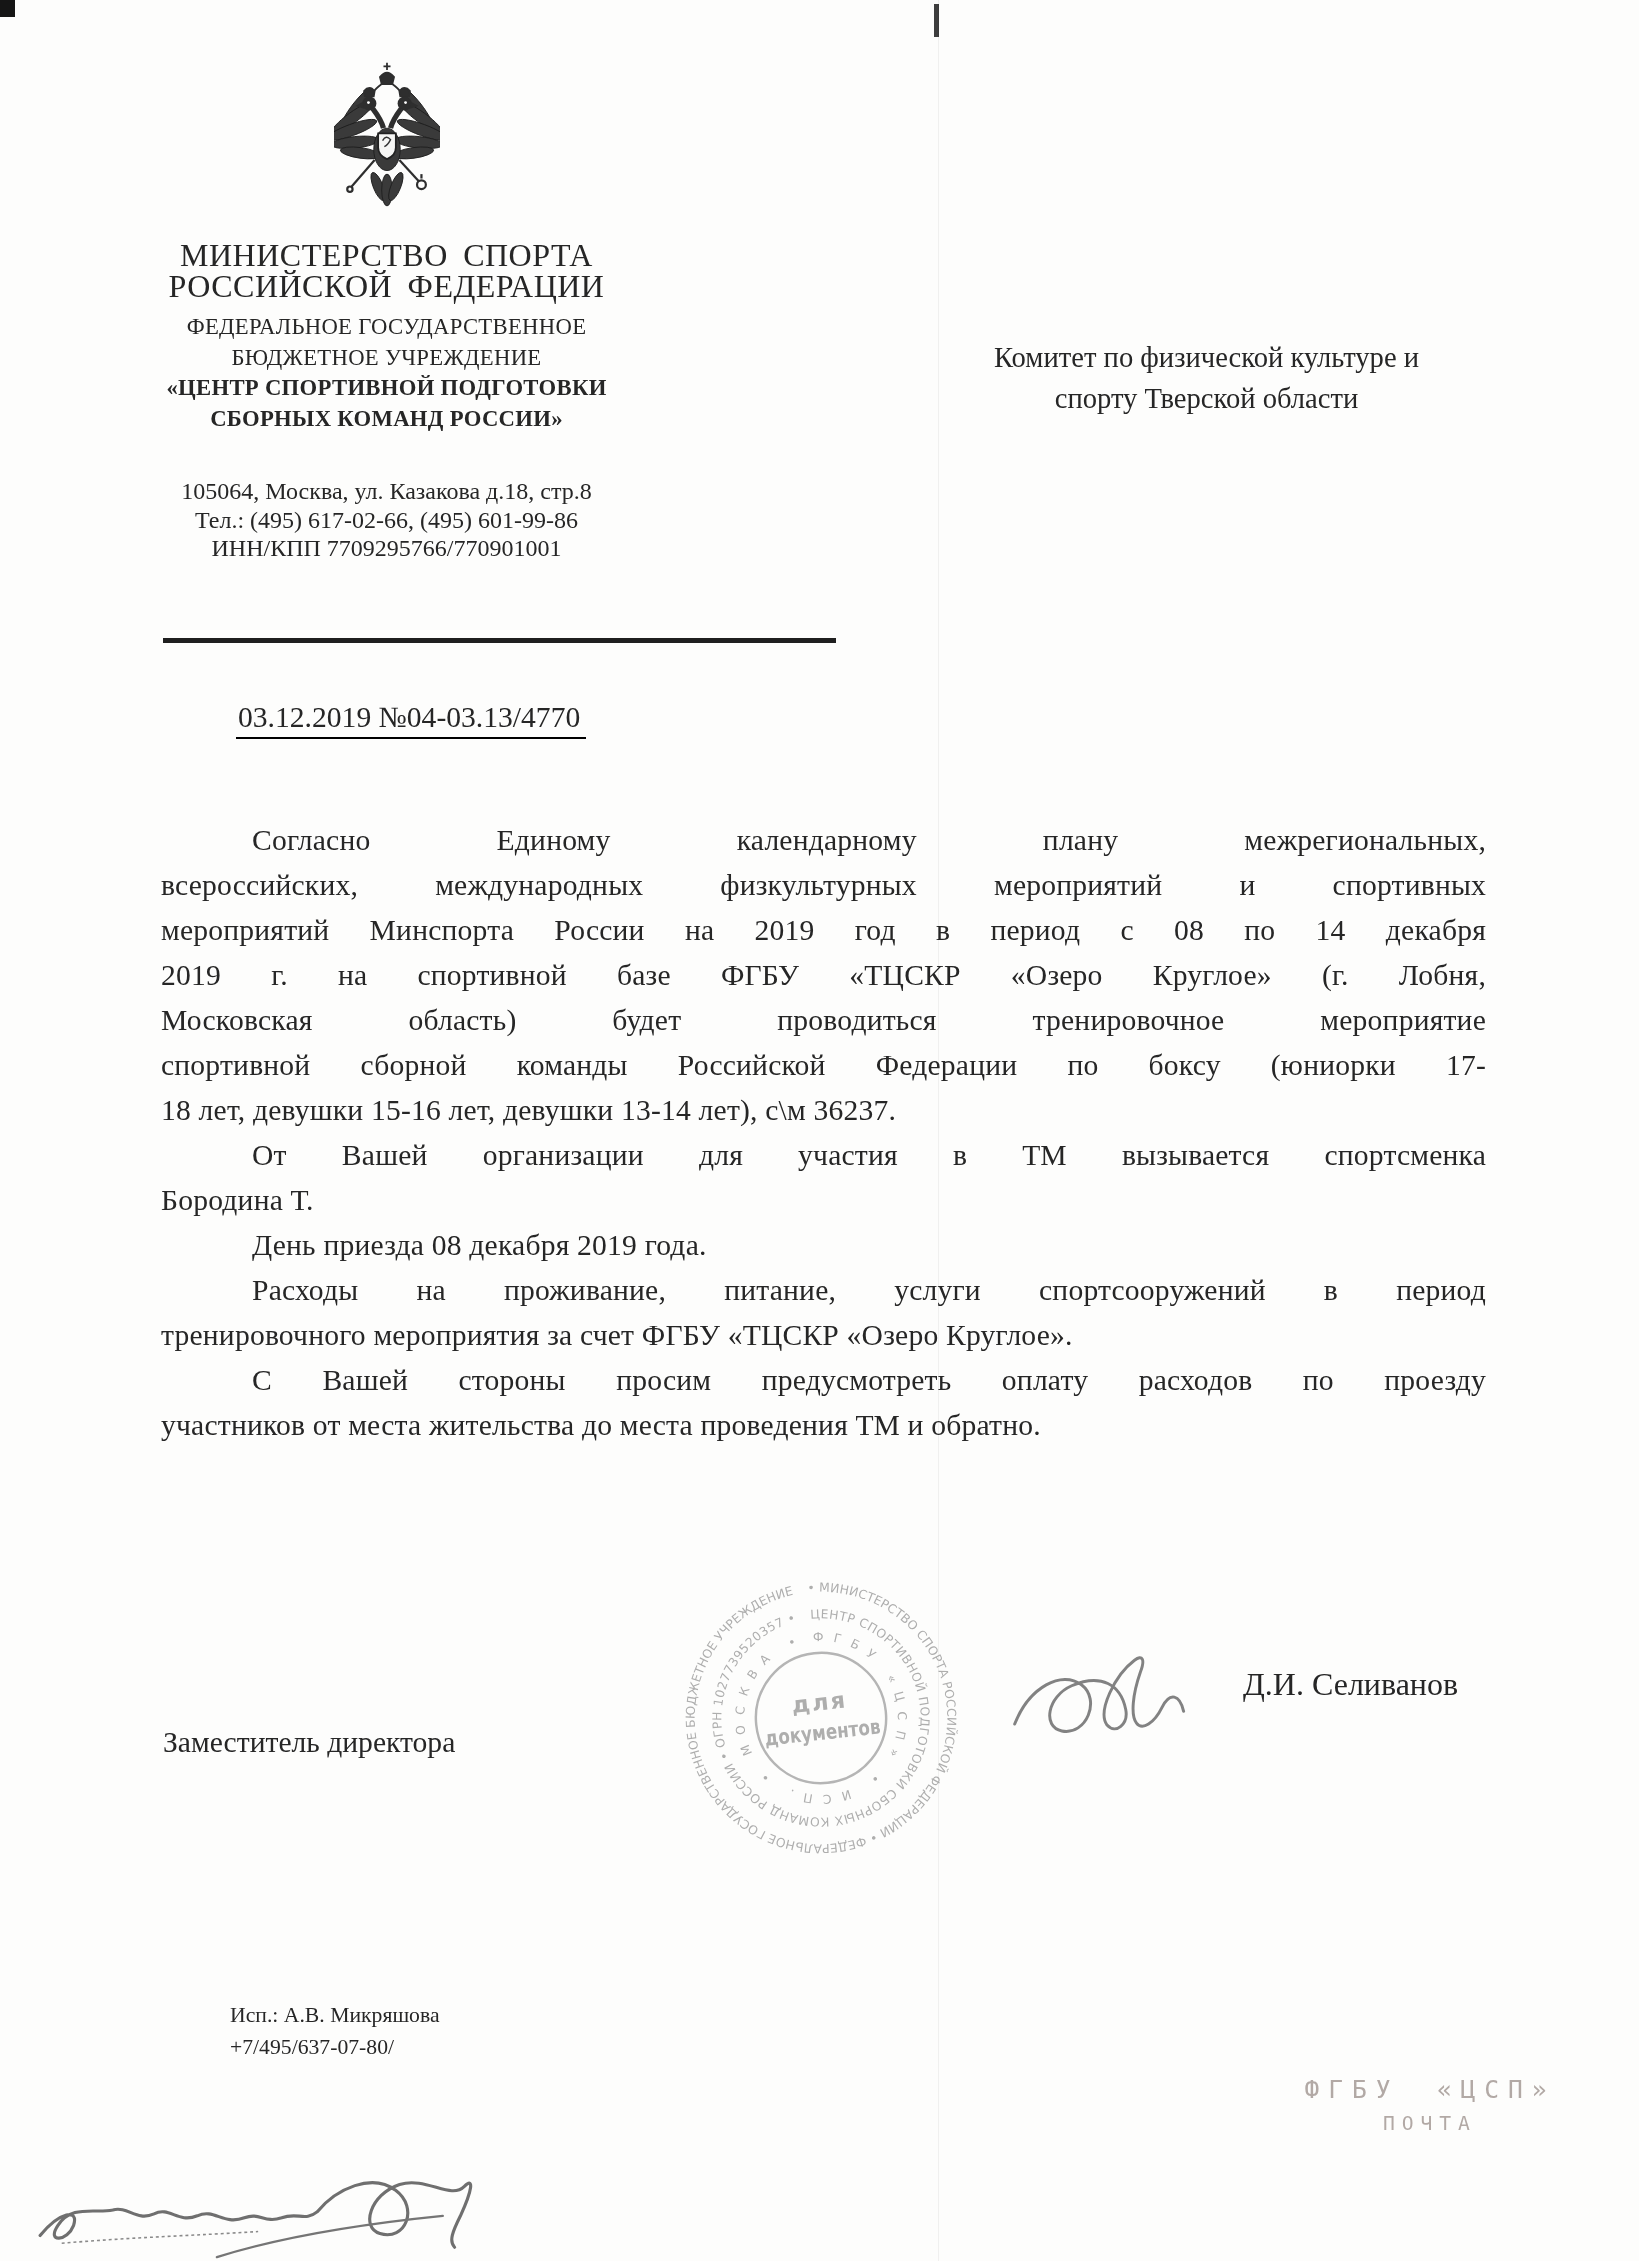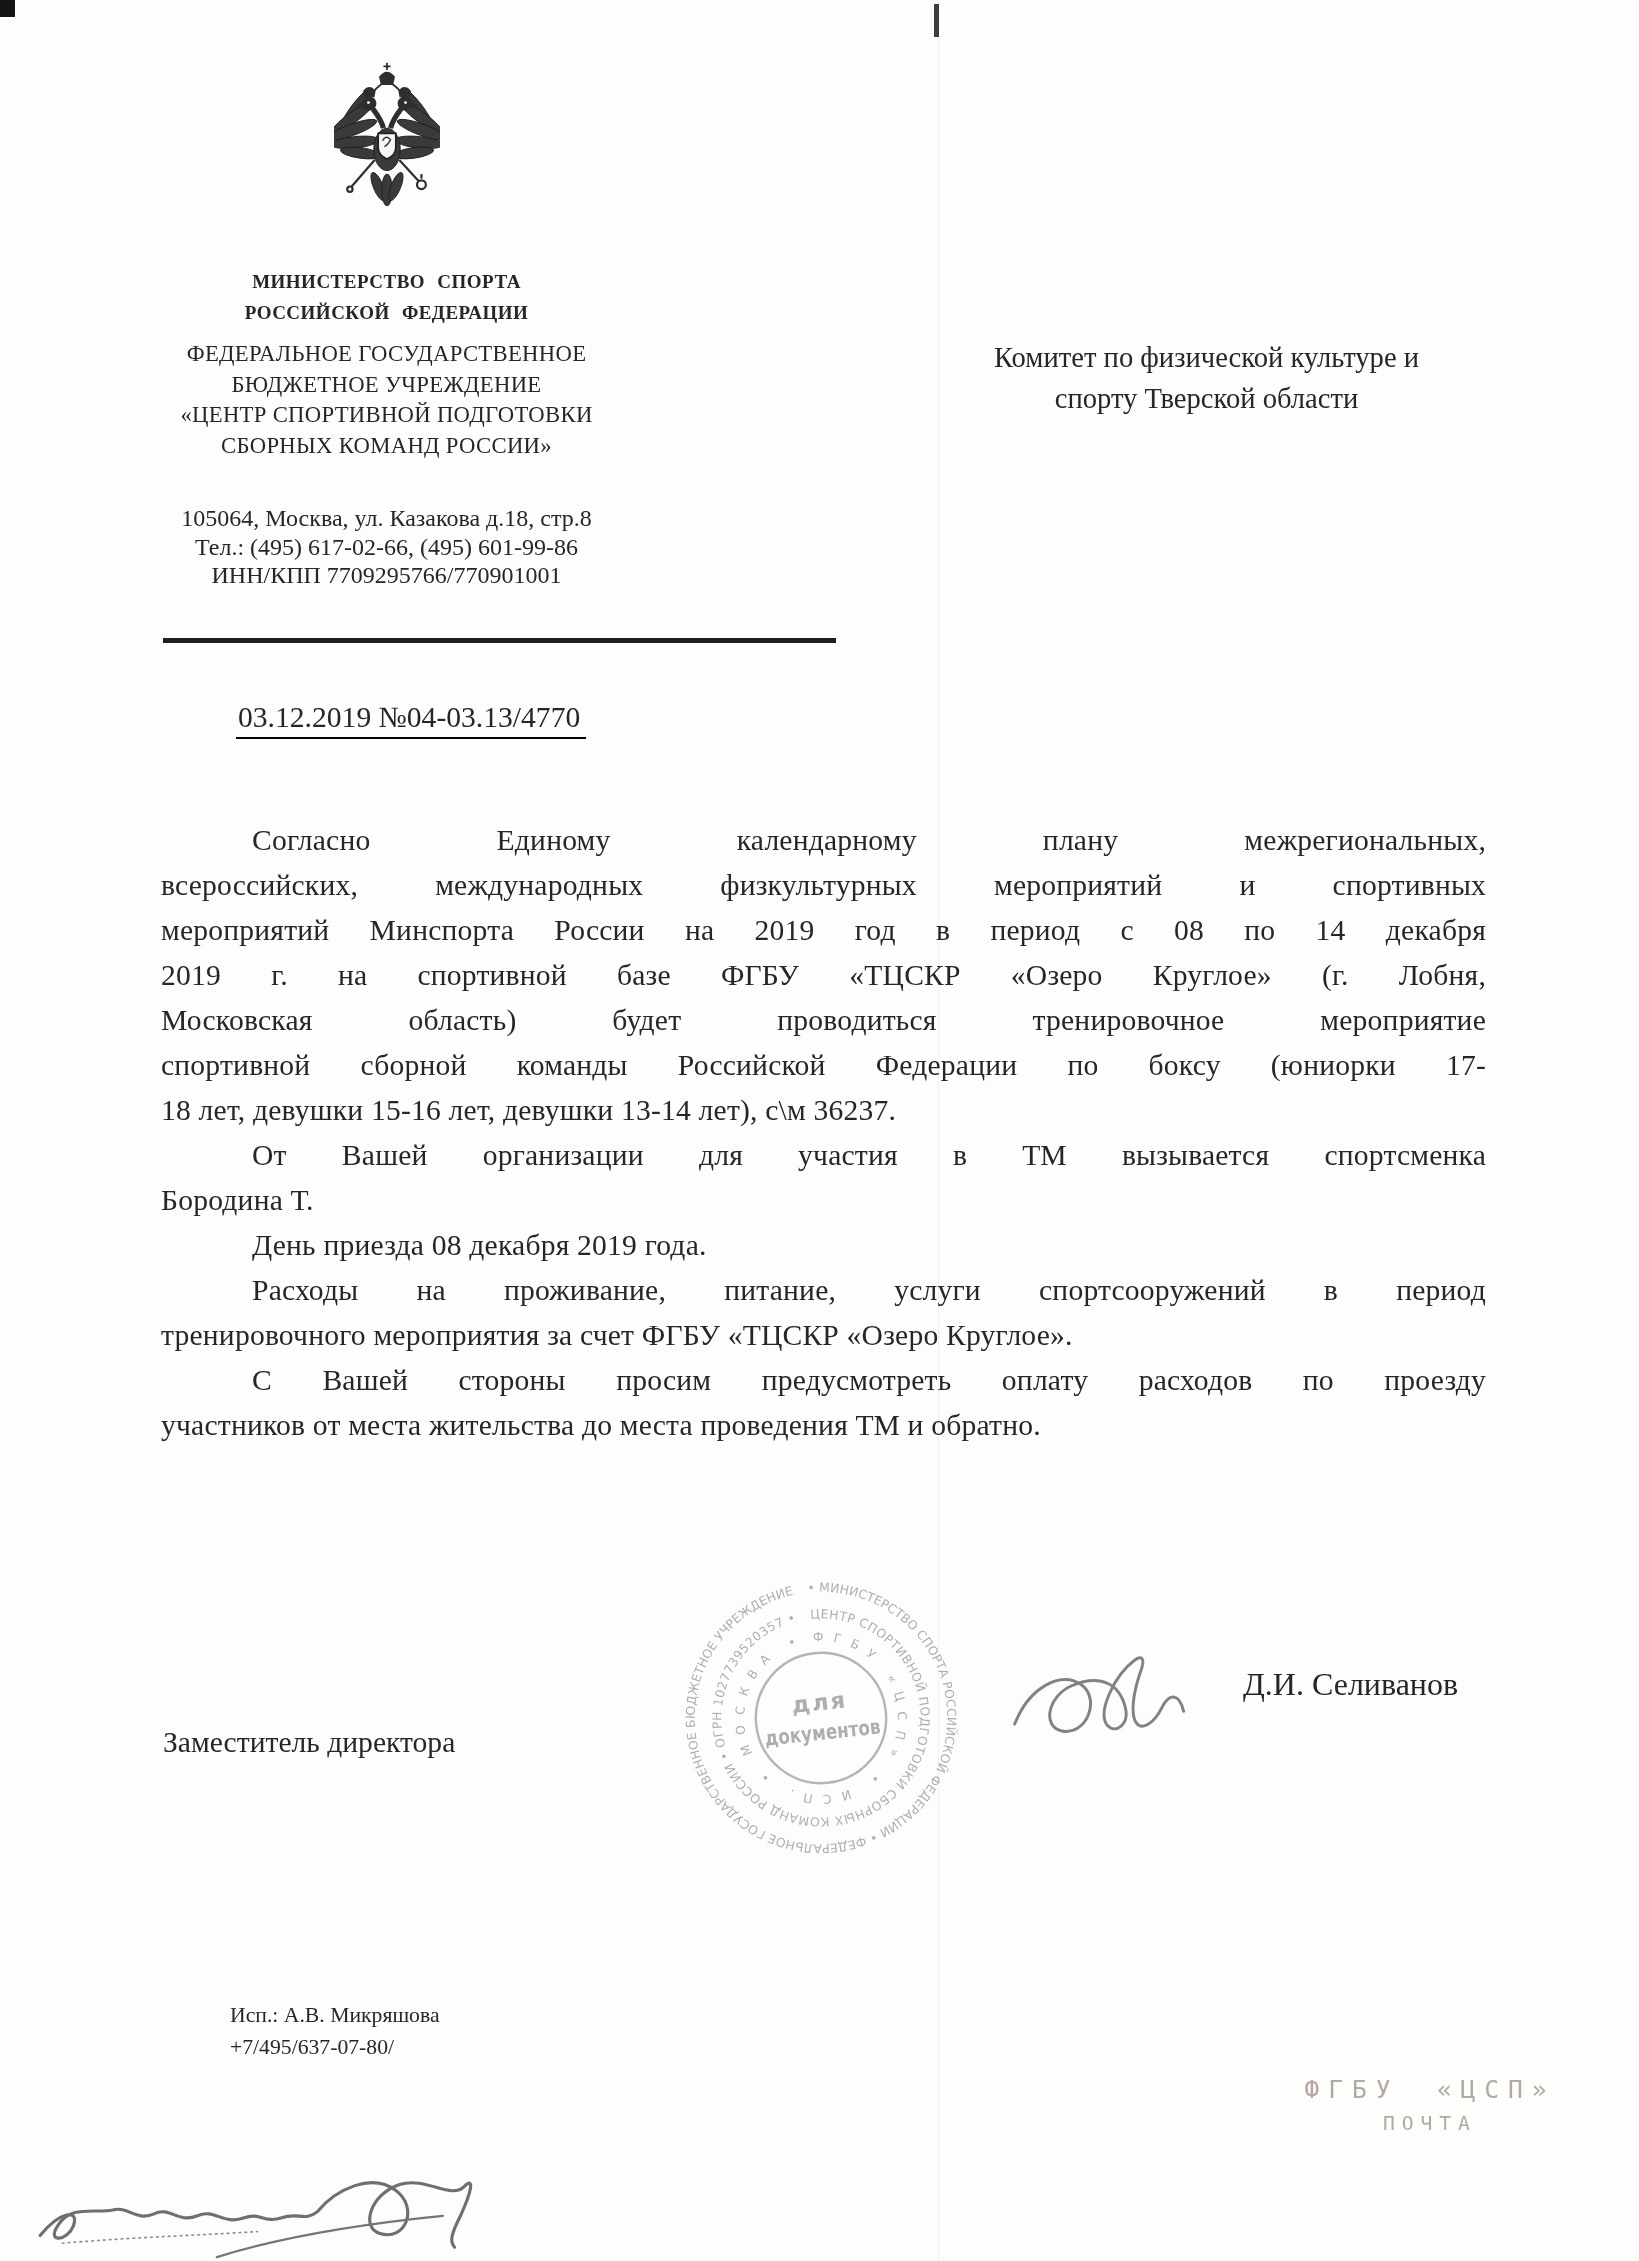--- a/index.html
+++ b/index.html
@@ -14,23 +14,23 @@
   .abs{position:absolute;}
 
   
   .corner-mark{left:0;top:0;width:14.8px;height:16.7px;background:#151515;}
   .top-tick{left:934px;top:3.9px;width:4.9px;height:33px;background:#1c1c1c;opacity:.85;}
   .crease{left:938px;top:0;width:1px;height:2262px;background:rgba(0,0,0,0.05);}
 
   
   .org-col{left:138px;top:57px;width:497px;text-align:center;}
   .coa{display:block;margin:0 auto;}
-  .ministry{margin-top:27px;font-size:19px;font-weight:bold;line-height:30.5px;word-spacing:6.9px;letter-spacing:0.5px;}
+  .ministry{margin-top:0;font-size:32px;font-weight:normal;line-height:30.5px;word-spacing:6.9px;letter-spacing:0.5px;}
   .org-name{margin-top:11px;font-size:22.7px;line-height:30.5px;letter-spacing:0.3px;}
-  .org-name .b{font-weight:normal;}
+  .org-name .b{font-weight:bold;}
   .addr{margin-top:43px;font-size:24px;line-height:28.6px;}
 
   
   .recipient{left:916px;top:337px;width:581px;text-align:center;font-size:28.6px;line-height:41px;}
 
   .rule{left:163px;top:638px;width:673px;height:4.9px;background:#1f1f1f;}
 
   .refline{left:236px;top:701px;font-size:29.6px;}
   .refline .u{border-bottom:2px solid #000000;padding:0 5.9px 3.9px 2px;}
 

